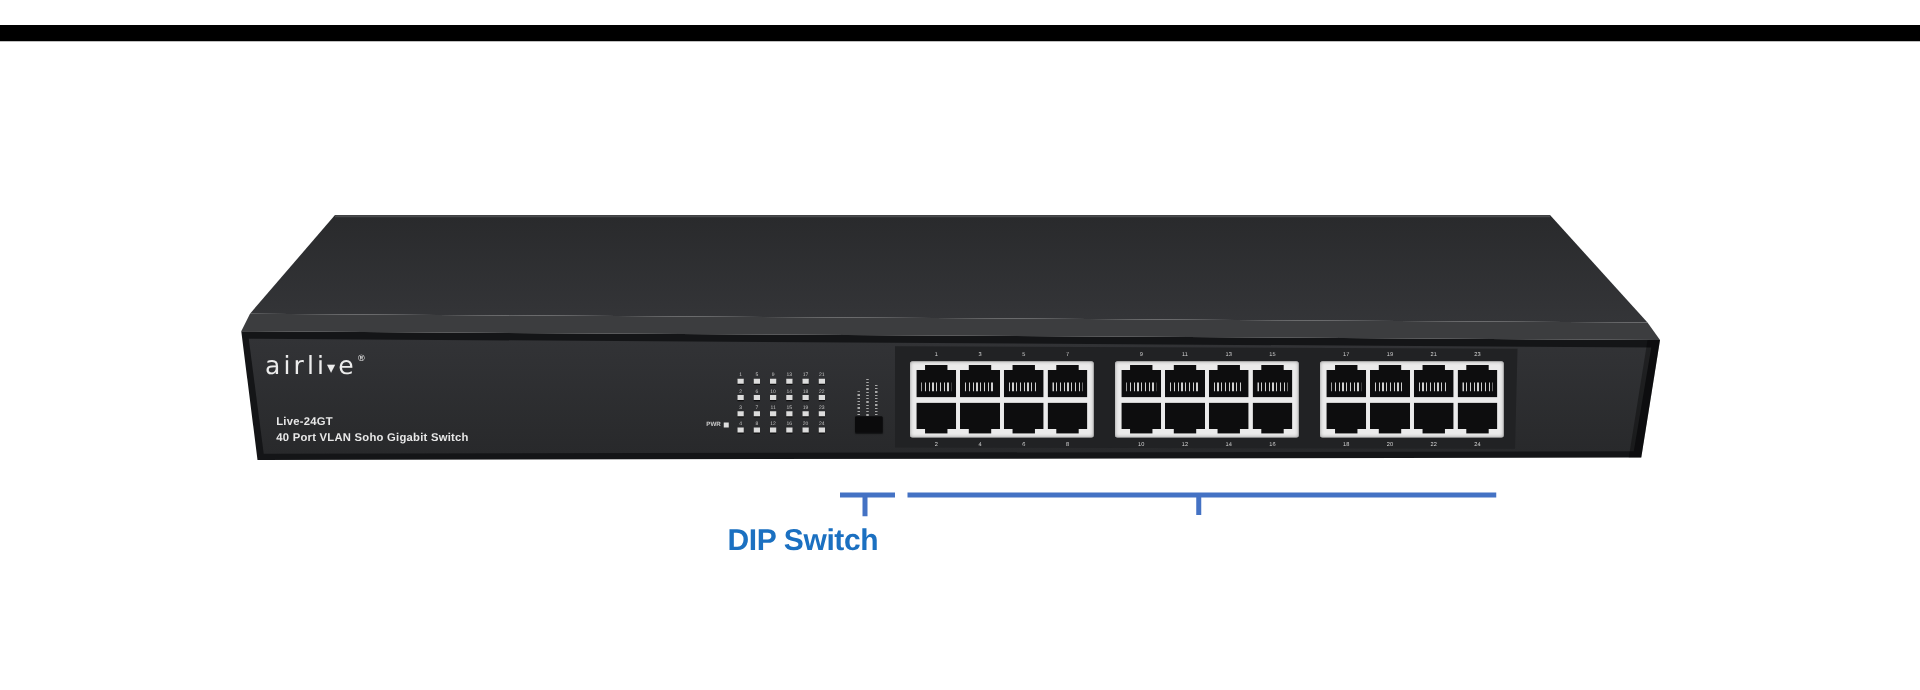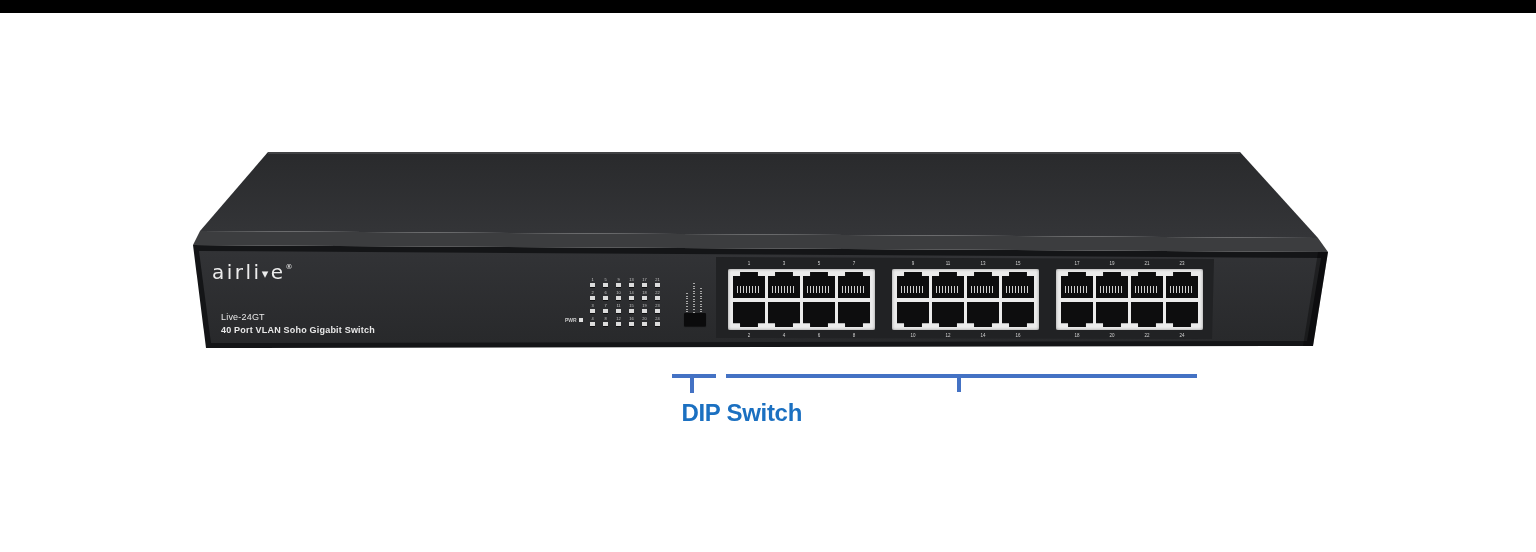--- a/index.html
+++ b/index.html
@@ -1,27 +1,27 @@
 <!DOCTYPE html>
 <html><head>
 <meta charset="utf-8">
 <style>
   html,body{margin:0;padding:0;background:#fff;}
   .stage{position:relative;width:1536px;height:422px;background:var(--bg,#fff);overflow:hidden;
-         font-family:"Liberation Sans",sans-serif;}
+         font-family:"Liberation Sans",sans-serif;margin-top:20px;}
   .abs{position:absolute;}
   .top-bar{left:0;top:0;width:1536px;height:13px;background:var(--topbar,#000);}
   .chassis-svg{left:0;top:0;}
 
   
   .logo{left:212px;top:260px;color:#ececec;font-size:20px;letter-spacing:2.5px;
         font-family:"DejaVu Sans",sans-serif;font-weight:500;}
   .logo .vglyph{font-size:13px;vertical-align:1px;letter-spacing:2.5px;}
   .logo sup{font-size:7px;letter-spacing:0;vertical-align:10px;}
-  .model{left:221px;top:312px;color:#e8e8e8;font-size:9px;font-weight:normal;letter-spacing:.2px;}
+  .model{left:221px;top:312px;color:#e8e8e8;font-size:9px;font-weight:bold;letter-spacing:.2px;}
   .subtitle{left:221px;top:325px;color:#e8e8e8;font-size:9px;font-weight:bold;letter-spacing:.2px;}
 
   
   .pwr{left:565px;top:317px;display:flex;align-items:center;gap:2px;color:#c9c9c9;
        font-size:5px;font-weight:bold;}
   .pwr-dot{width:4px;height:3.5px;background:#dedede;display:inline-block;}
   #led-grid{left:586px;top:277px;display:grid;grid-template-columns:repeat(6,13px);
             grid-auto-rows:13px;}
   .led-cell{display:flex;flex-direction:column;align-items:center;justify-content:flex-start;}
   .led-num{font-size:4px;line-height:5px;color:#c4c4c4;}
@@ -42,21 +42,21 @@
          justify-content:space-between;box-shadow:inset 0 0 3px #8a8a8a;}
   .jrow{display:flex;gap:3px;}
   .jack{width:32px;background:#0d0d0e;position:relative;}
   .jack-top{height:26px;clip-path:polygon(22% 0,78% 0,78% 15%,100% 15%,100% 100%,0 100%,0 15%,22% 15%);}
   .jack-bottom{height:25px;clip-path:polygon(0 0,100% 0,100% 85%,78% 85%,78% 100%,22% 100%,22% 85%,0 85%);}
   .pins{position:absolute;left:4px;right:4px;top:14px;height:7px;
         background:repeating-linear-gradient(90deg,#cfcfcf 0 1px,transparent 1px 3px);}
 
   
   .ann-line{background:var(--accent-line,#4472c4);}
-  .ann-label{color:var(--accent-text,#1b70c1);font-size:24px;font-weight:bold;text-align:right;
+  .ann-label{color:var(--accent-text,#1b70c1);font-size:24px;font-weight:bold;text-align:left;
              letter-spacing:-.3px;}
   .line-dip-h{left:672px;top:374px;width:44px;height:4px;}
   .line-dip-v{left:690px;top:377px;width:4px;height:16px;}
   .line-ports-h{left:726px;top:374px;width:471px;height:4px;}
   .line-ports-v{left:957px;top:377px;width:4px;height:15px;}
   .label-dip{left:582px;top:399px;width:220px;}
   .label-ports{left:763px;top:399px;width:400px;}
 </style>
 </head>
 <body>

